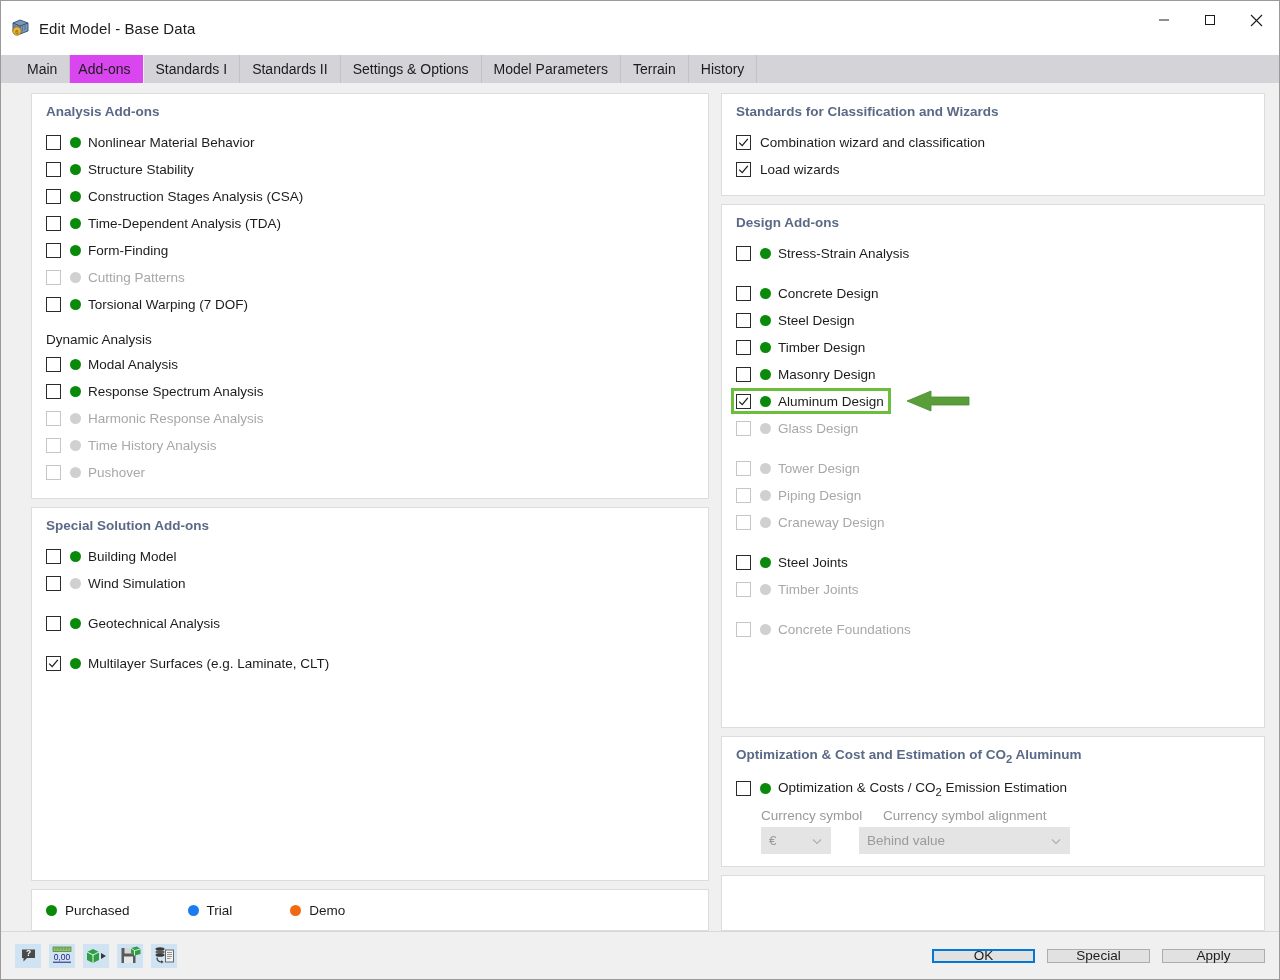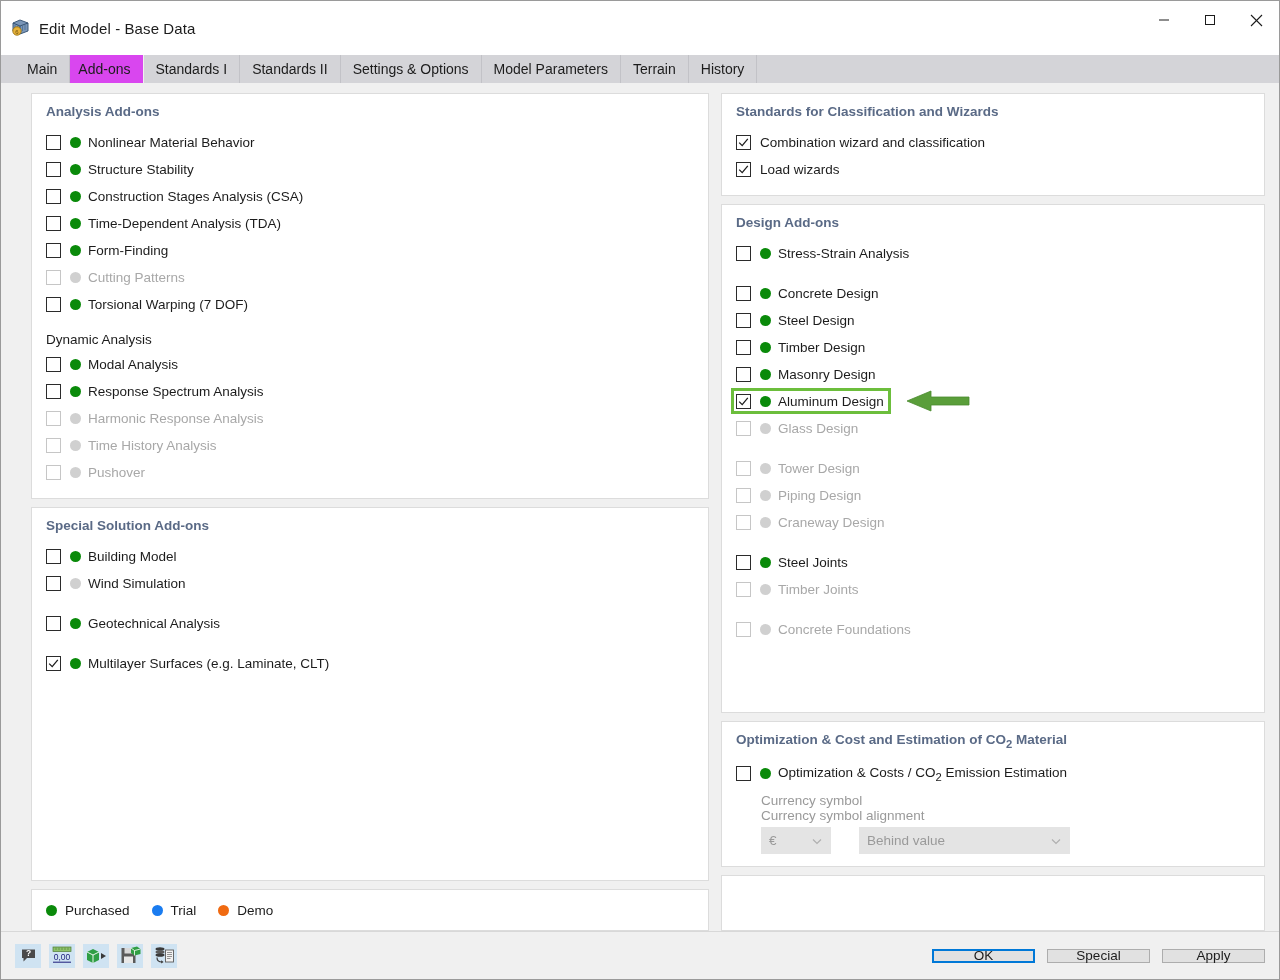--- a/index.html
+++ b/index.html
@@ -163,32 +163,33 @@
   .arrow-wrap {
     position: absolute;
     pointer-events: none;
   }
 
   
   .legend {
     display: flex;
     align-items: center;
     height: 24px;
+    gap: 36px;
   }
   .legend .li {
     display: flex; align-items: center;
     margin-right: 22px;
     font-size: 13.5px;
     color: #1c1c1c;
   }
   .legend .li .dot { margin-right: 8px; }
 
   
   .cur-wrap { padding-left: 25px; margin-top: 6px; }
-  .cur-labels { display: flex; flex-direction: column; }
+  .cur-labels { display: flex; }
   .cur-labels .cl1 { width: 122px; font-size: 13.5px; color: #9a9a9a; }
   .cur-labels .cl2 { font-size: 13.5px; color: #9a9a9a; }
   .cur-fields { display: flex; margin-top: 4px; }
   .combo {
     background: #e4e4e4;
     border: none;
     height: 27px;
     display: flex; align-items: center;
     padding: 0 8px;
     font-size: 13.5px;
@@ -528,21 +529,21 @@
             <div class="row gap-before disabled">
               <span class="cbox disabled"></span>
               <span class="dot grey"></span>
               <span class="lbl">Concrete Foundations</span>
             </div>
           </div>
       </div>
 
       <div class="panel">
         <div class="sec-title">
-          <span>Optimization &amp; Cost and Estimation of CO</span><sub>2</sub><span> Material</span>
+          <span>Optimization &amp; Cost and Estimation of CO</span><sub>2</sub><span> Aluminum</span>
         </div>
 
         <div class="row">
           <span class="cbox"></span>
           <span class="dot green"></span>
           <span class="lbl">
             <span>Optimization &amp; Costs / CO</span><sub>2</sub><span> Emission Estimation</span>
           </span>
         </div>
 

